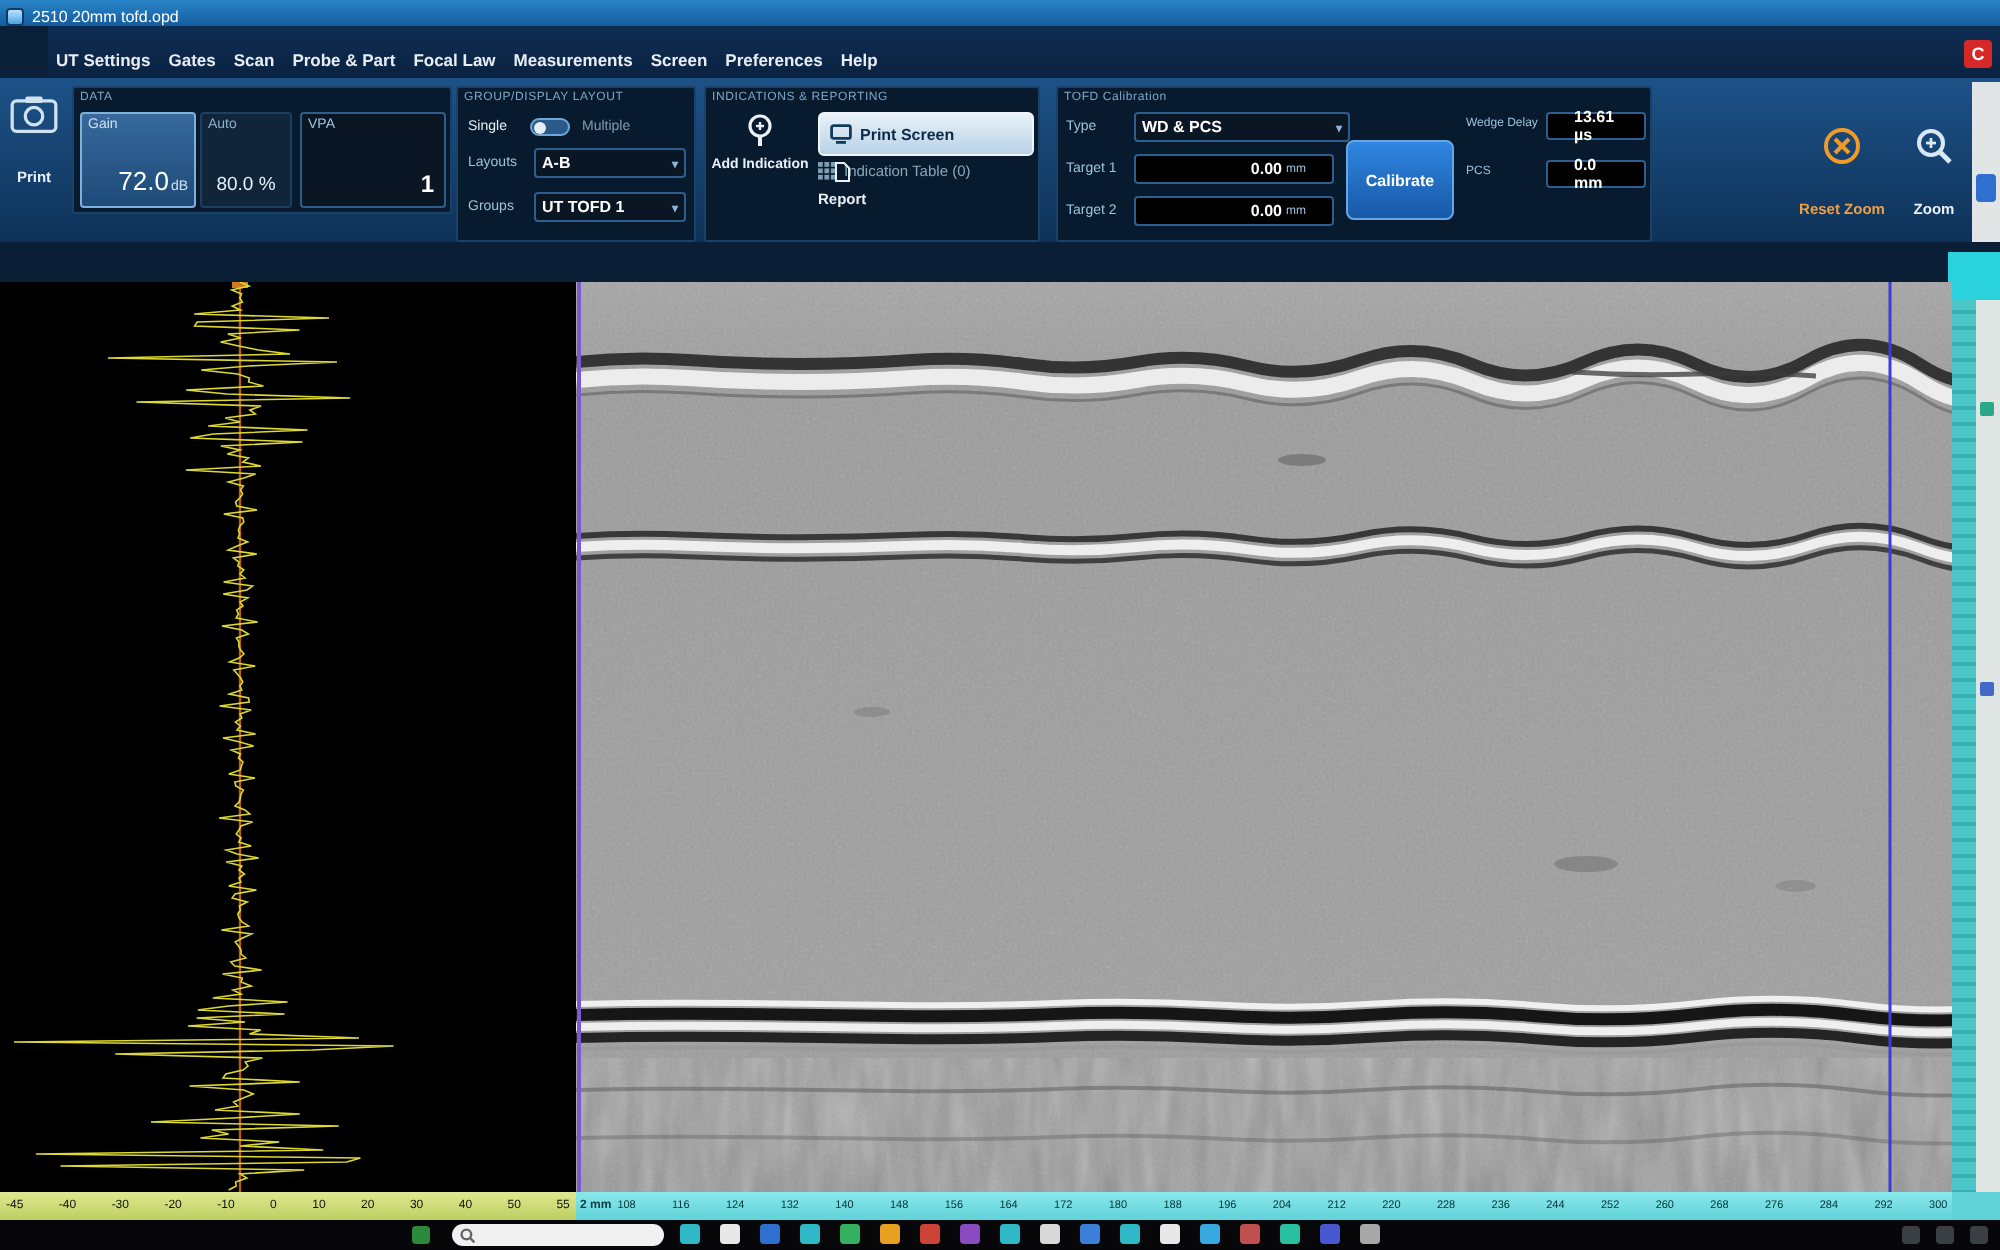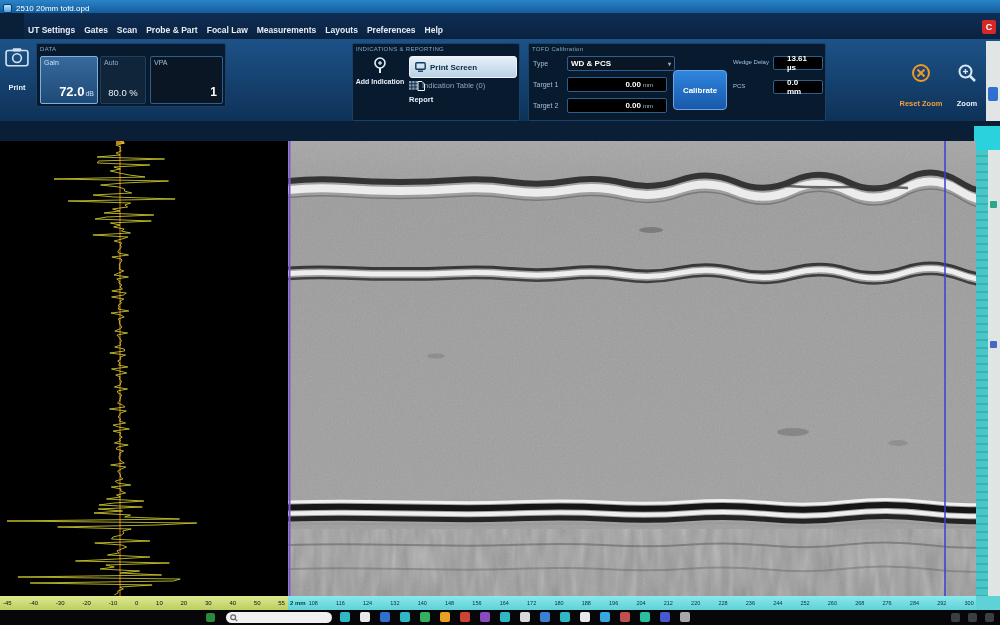--- a/index.html
+++ b/index.html
@@ -27,21 +27,21 @@
   .field-label{font-size:7px;color:#9fc2dc;white-space:nowrap;}
   .value-box{background:#000000;border:1px solid #2e5e8e;border-radius:2px;color:#fff;display:flex;align-items:center;justify-content:flex-end;padding:0 13px;}
   .value-box .val{font-size:8px;font-weight:bold;color:#fff;}
   .value-box .unit{font-size:6px;color:#9fc2dc;margin-left:2px;}
   .dropdown{background:#0a1624;border:1px solid #2e5e8e;border-radius:2px;color:#fff;display:flex;align-items:center;justify-content:space-between;padding:0 3px;font-size:8px;font-weight:bold;}
   .chevron{color:#8fb6d6;font-size:6px;}
   .chevron::after{content:"▾";}
 
   .gain-box{position:absolute;left:3px;top:12px;width:58px;height:48px;background:linear-gradient(#37699c,#1d4a78);border:1px solid #7fb0dc;border-radius:2px;padding:2px 3px;}
   .gain-value-row{position:absolute;right:3px;bottom:3px;}
-  .gain-value{font-size:13px;font-weight:bold;color:#fff;}
+  .gain-value{font-size:13px;font-weight:normal;color:#fff;}
   .gain-unit{font-size:7px;color:#cfe2f2;margin-left:1px;}
   .auto-box{position:absolute;left:63px;top:12px;width:46px;height:48px;background:#10243a;border:1px solid #1c4060;border-radius:2px;padding:2px 3px;}
   .auto-value{position:absolute;left:0;right:0;bottom:5px;text-align:center;font-size:9.5px;color:#e8f0f8;}
   .vpa-box{position:absolute;left:113px;top:12px;width:73px;height:48px;background:#0a1624;border:1px solid #2e5e8e;border-radius:2px;padding:2px 3px;}
   .vpa-value{position:absolute;right:5px;bottom:4px;font-size:12px;font-weight:bold;color:#fff;}
 
   .toggle{position:absolute;left:36px;top:15px;width:20px;height:9px;background:#2a5a8a;border:1px solid #6fa8d8;border-radius:5px;}
   .toggle .knob{position:absolute;left:1px;top:1px;width:6px;height:6px;background:#e4eef6;border-radius:50%;}
 
   .print-btn{position:absolute;left:56px;top:12px;width:108px;height:17px;border:1px solid #f0f4f8;border-radius:3px;background:linear-gradient(#e8f1f8,#b9d2e6);display:flex;align-items:center;gap:4px;padding:10px 5px;color:#0b2a48;font-size:8px;font-weight:bold;}
@@ -88,21 +88,21 @@
   </div>
 
   <div class="menubar">
     <div class="menu-items">
         <span class="menu-item">UT Settings</span>
         <span class="menu-item">Gates</span>
         <span class="menu-item">Scan</span>
         <span class="menu-item">Probe &amp; Part</span>
         <span class="menu-item">Focal Law</span>
         <span class="menu-item">Measurements</span>
-        <span class="menu-item">Layouts</span>
+        <span class="menu-item">Screen</span>
         <span class="menu-item">Preferences</span>
         <span class="menu-item">Help</span>
       </div>
     <div class="menu-right">
         <span class="win-icon" style="background-color: rgb(214, 40, 40);">C</span>
         <span class="win-icon" style="background-color: rgb(43, 87, 151);">W</span>
       </div>
   </div>
 
   <div class="ribbon">
@@ -127,20 +127,38 @@
       <div class="auto-box">
         <div class="field-label" style="color:#8fb2cc;">Auto</div>
         <div class="auto-value">80.0 %</div>
       </div>
       <div class="vpa-box">
         <div class="field-label">VPA</div>
         <div class="vpa-value">1</div>
       </div>
     </div>
 
+    <div class="panel" style="left:228px;top:4px;width:120px;height:78px;">
+      <div class="panel-header">GROUP/DISPLAY LAYOUT</div>
+      <div class="field-label abs" style="left:5px;top:16px;color:#e8f0f8;">Single</div>
+      <div class="toggle">
+          <span class="knob"></span>
+        </div>
+      <div class="field-label abs" style="left:62px;top:16px;color:#7f9cb4;">Multiple</div>
+      <div class="field-label abs" style="left:5px;top:34px;">Layouts</div>
+      <div class="dropdown abs" style="left:38px;top:30px;width:76px;height:15px;">
+        <span>A-B</span>
+          <span class="chevron"></span>
+      </div>
+      <div class="field-label abs" style="left:5px;top:56px;">Groups</div>
+      <div class="dropdown abs" style="left:38px;top:52px;width:76px;height:15px;">
+        <span>UT TOFD 1</span>
+          <span class="chevron"></span>
+      </div>
+    </div>
 
     <div class="panel" style="left:352px;top:4px;width:168px;height:78px;">
       <div class="panel-header">INDICATIONS &amp; REPORTING</div>
       <div class="abs" style="left:2px;top:12px;width:50px;text-align:center;">
         <svg width="16" height="18" viewBox="0 0 16 18">
             <circle cx="8" cy="7" r="5" fill="none" stroke="#e8f0f8" stroke-width="1.6"></circle>
             <line x1="8" y1="12" x2="8" y2="17" stroke="#e8f0f8" stroke-width="2"></line>
             <line x1="6" y1="7" x2="10" y2="7" stroke="#e8f0f8" stroke-width="1.2"></line>
             <line x1="8" y1="5" x2="8" y2="9" stroke="#e8f0f8" stroke-width="1.2"></line>
           </svg>

